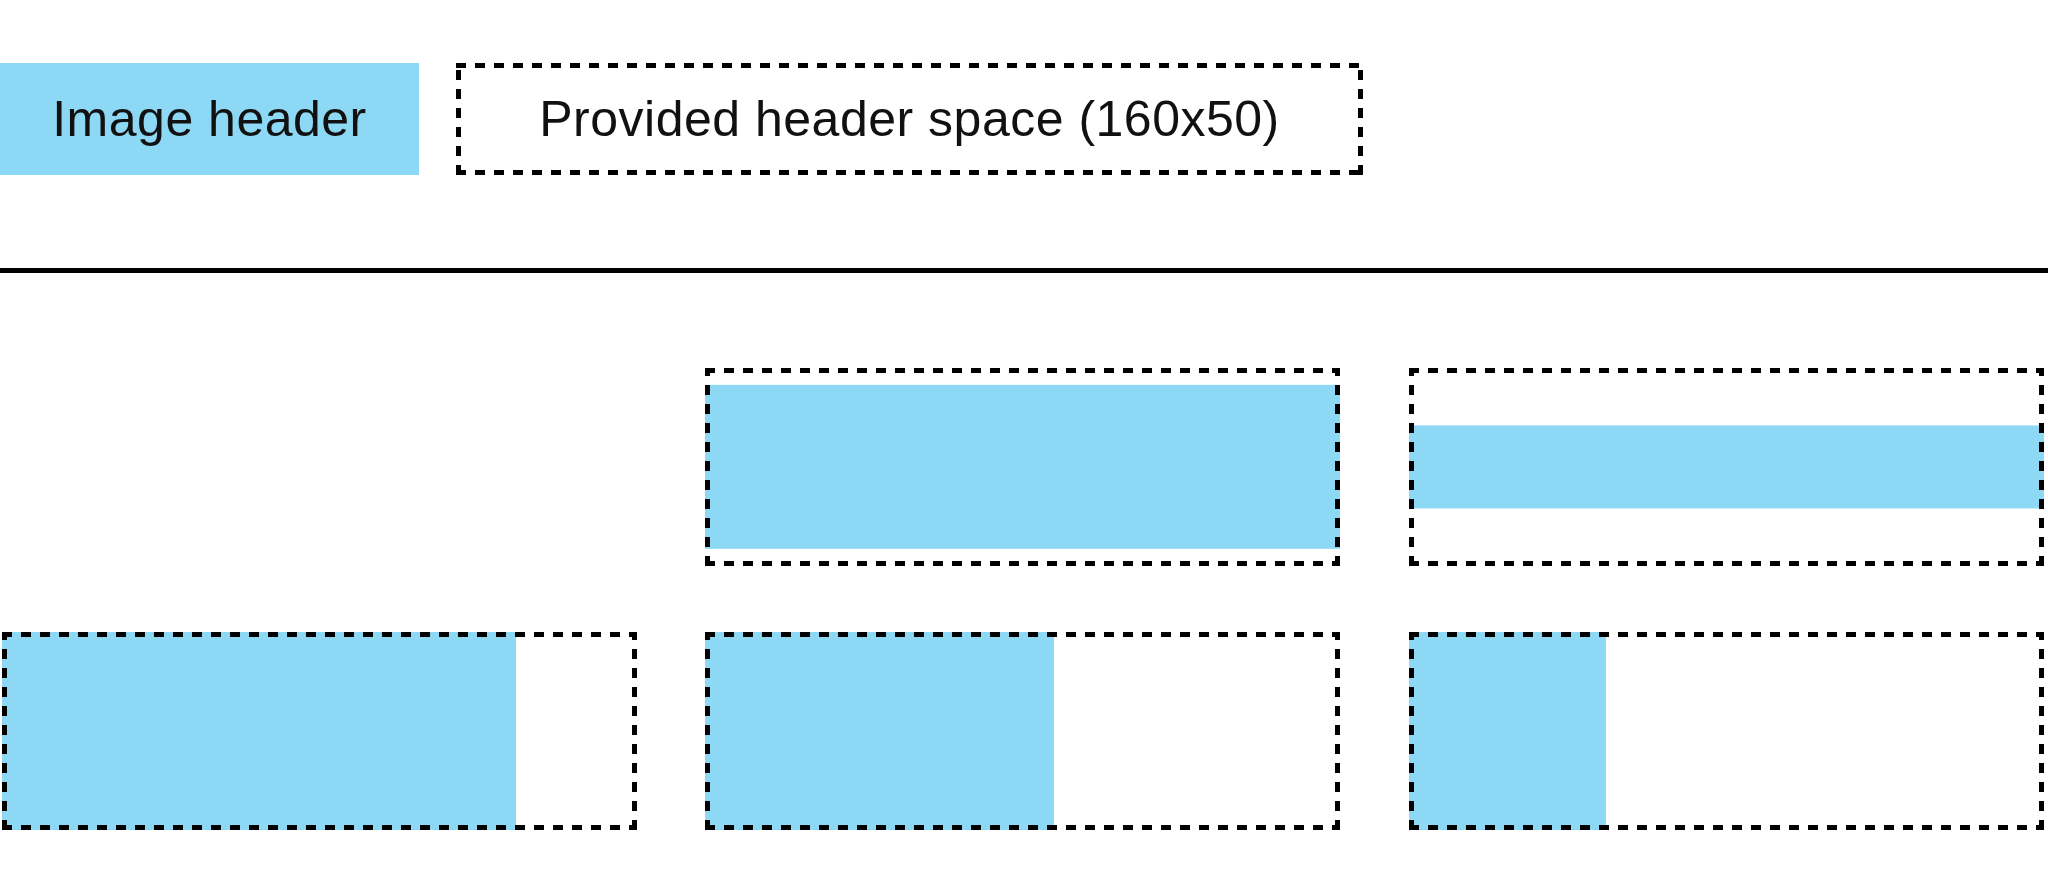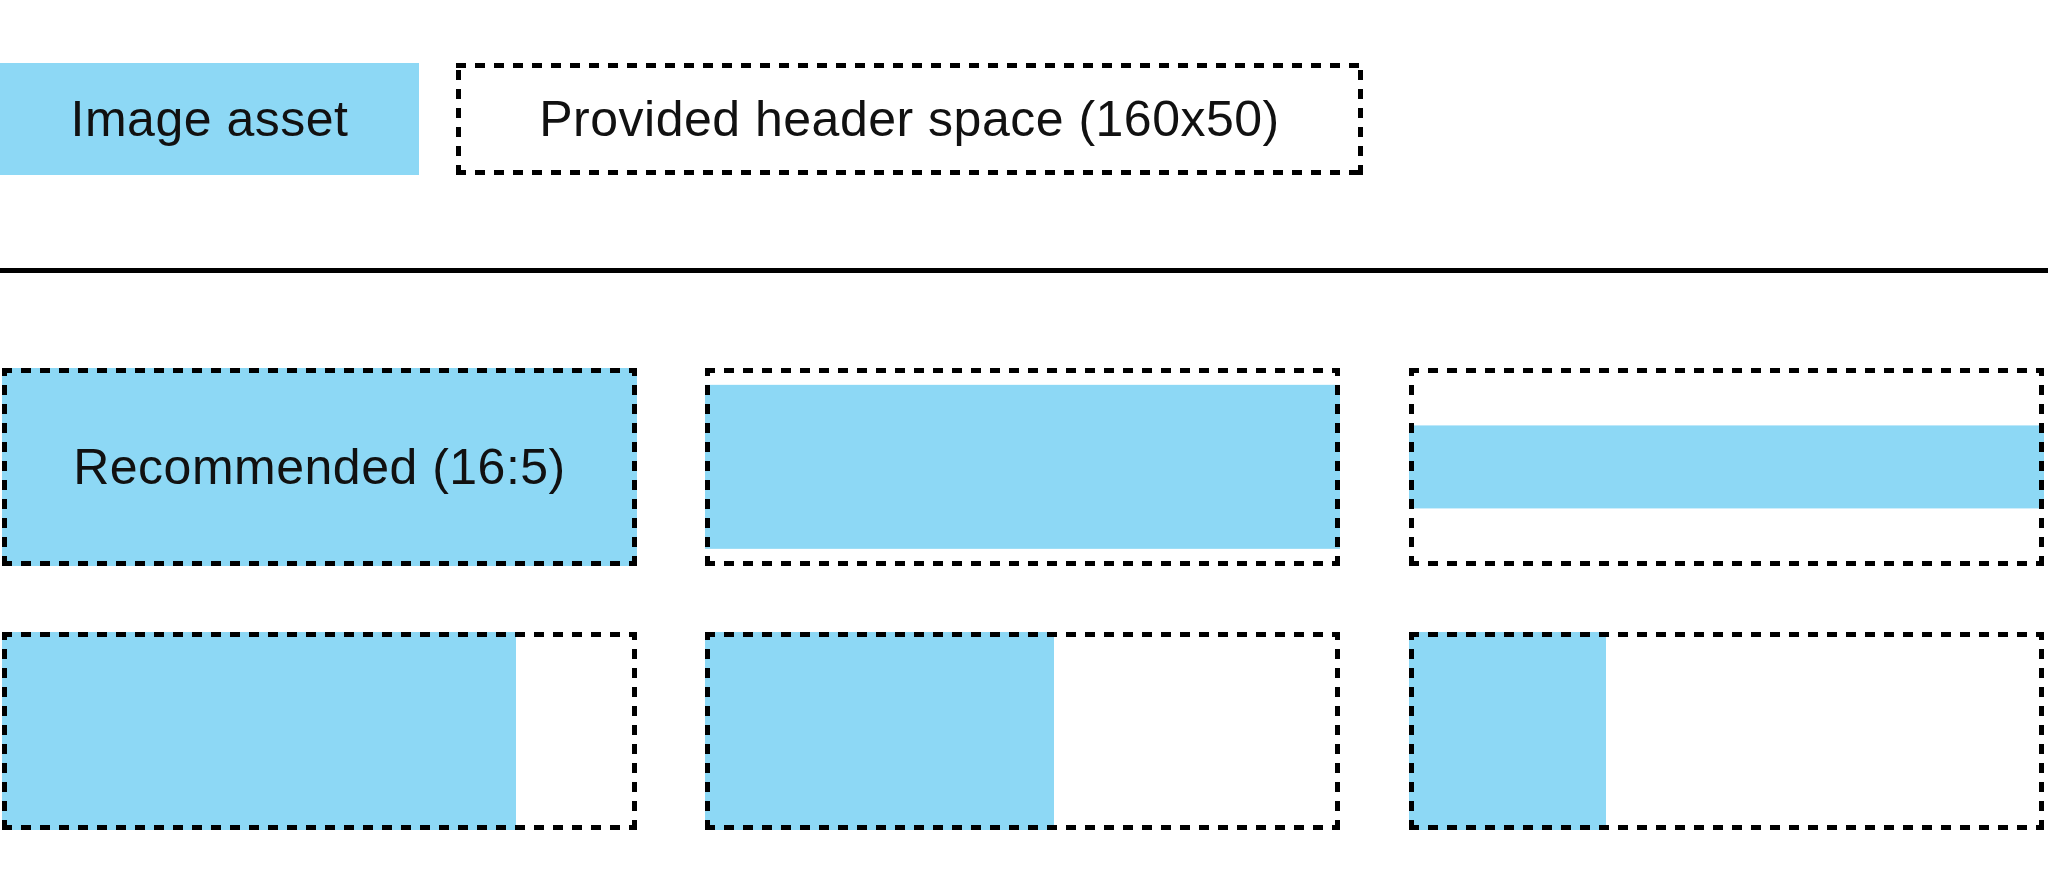--- a/index.html
+++ b/index.html
@@ -77,35 +77,29 @@
     display: flex; align-items: center; justify-content: center;
     z-index: 2;
   }
 </style>
 </head>
 <body>
 
 <div id="canvas">
 
   <div id="legend-swatch">
-    <span class="label">Image asset</span>
+    <span class="label">Image header</span>
   </div>
 
   <div id="legend-header-space" class="dashed-box">
     <span class="label">Provided header space (160x50)</span>
   </div>
 
   <div id="divider"></div>
 
-  <div class="dashed-box ex row1 col1">
-    <div class="fill vfill" style="width: 100%; height: 100%;"></div>
-    <div class="ex-label-wrap">
-      <span class="label">Recommended (16:5)</span>
-    </div>
-  </div>
 
   <div class="dashed-box ex row1 col2">
     <div class="fill vfill" style="width: 100%; height: 83%;"></div>
   </div>
 
   <div class="dashed-box ex row1 col3">
     <div class="fill vfill" style="width: 100%; height: 42%;"></div>
   </div>
 
   <div class="dashed-box ex row2 col1">

